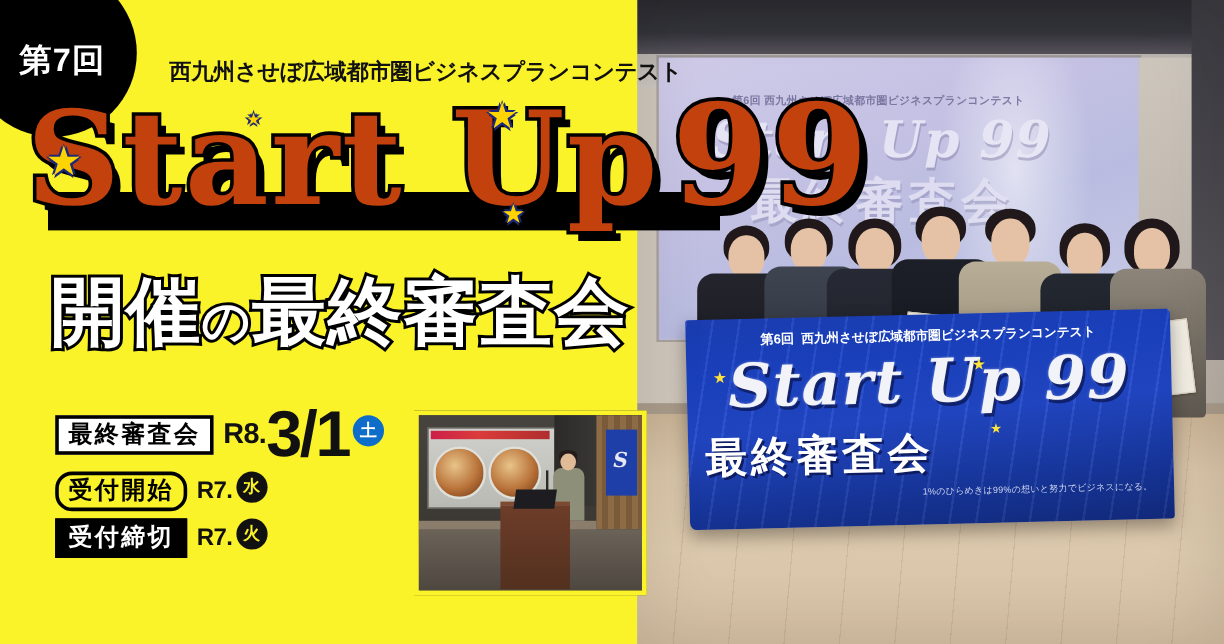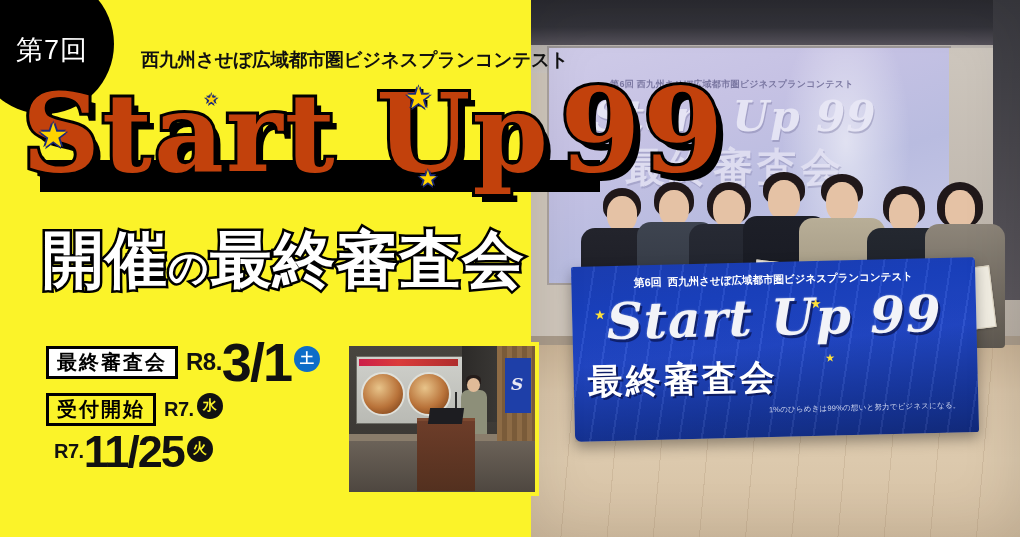--- a/index.html
+++ b/index.html
@@ -77,21 +77,21 @@
   .bn-tag{position:absolute;right:18px;bottom:22px;font-size:7.5px;color:#cfd6ef;letter-spacing:.2px;}
   .bn-star{position:absolute;color:#ffe23a;font-size:13px;line-height:1;}
 
   .photo-caption{position:absolute;right:34px;bottom:30px;font-size:15px;font-weight:700;
     color:#14110e;letter-spacing:1px;}
 
   
   #circle7{
     position:absolute;left:-26px;top:-26px;width:140px;height:140px;border-radius:50%;
     background:#000;display:flex;align-items:center;justify-content:center;z-index:6;}
-  #circle7 span{color:#fff;font-size:27px;font-weight:400;letter-spacing:1px;
+  #circle7 span{color:#fff;font-size:27px;font-weight:700;letter-spacing:1px;
     transform:translate(8px,6px);}
 
   #subtitle{position:absolute;left:141px;top:47px;font-size:18.5px;font-weight:700;
     color:#111;letter-spacing:-0.2px;z-index:7;white-space:nowrap;}
 
   
   #blackbar{position:absolute;left:40px;top:160px;width:560px;height:32px;background:#000;z-index:4;}
   #wordmark{position:absolute;left:22px;top:72px;z-index:8;
     font-family:"DejaVu Serif",serif;font-weight:700;
     font-size:108px;line-height:1;color:#c2410c;letter-spacing:2px;white-space:nowrap;
@@ -110,21 +110,21 @@
     font-size:62px;font-weight:800;color:#fff;letter-spacing:1px;
     -webkit-text-stroke:5px #000;paint-order:stroke fill;}
   #notice .small{font-size:40px;}
 
   
   #dates{position:absolute;left:46px;top:338px;z-index:8;}
   .drow{display:flex;align-items:center;margin-bottom:6px;}
   .dlabel{font-size:20px;font-weight:700;letter-spacing:2px;padding:3px 8px 4px;
     border:3px solid #000;line-height:1;}
   .dlabel.white{background:#fff;color:#000;}
-  .dlabel.yellow{background:#FBF329;color:#000;}
+  .dlabel.yellow{background:#FBF329;color:#000;border-radius:14px;}
   .dlabel.black{background:#000;color:#fff;border-color:#000;}
   .dera{font-size:24px;font-weight:700;color:#111;margin-left:8px;letter-spacing:-.5px;}
   .dera.sm{font-size:20px;}
   .dday{font-size:54px;font-weight:800;color:#111;letter-spacing:-2px;line-height:.9;
     font-family:"Liberation Sans",sans-serif;}
   .dday.sm{font-size:45px;}
   .dow{display:inline-flex;align-items:center;justify-content:center;
     width:26px;height:26px;border-radius:50%;font-size:14px;font-weight:700;
     margin-left:3px;margin-bottom:6px;}
   .dow.blue{background:#0d6dc8;color:#fff;}
@@ -276,22 +276,22 @@
       <span class="dow blue">土</span>
     </div>
 
     <div class="drow">
       <span class="dlabel yellow">受付開始</span>
       <span class="dera sm">R7.</span>
       <span class="dow black">水</span>
     </div>
 
     <div class="drow">
+      <span class="dlabel black">受付締切</span>
       <span class="dera sm">R7.</span>
-      <span class="dday sm">11/25</span>
       <span class="dow black">火</span>
     </div>
   </div>
 
   <div id="inset">
     <div class="in-stage"></div>
     <div class="in-screen"></div>
     <div class="in-slidetitle"></div>
     <div class="in-bowl l"></div>
     <div class="in-bowl r"></div>

